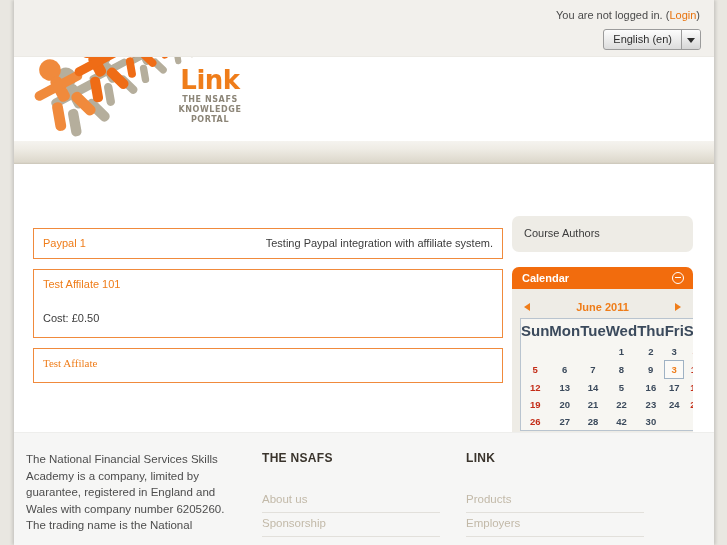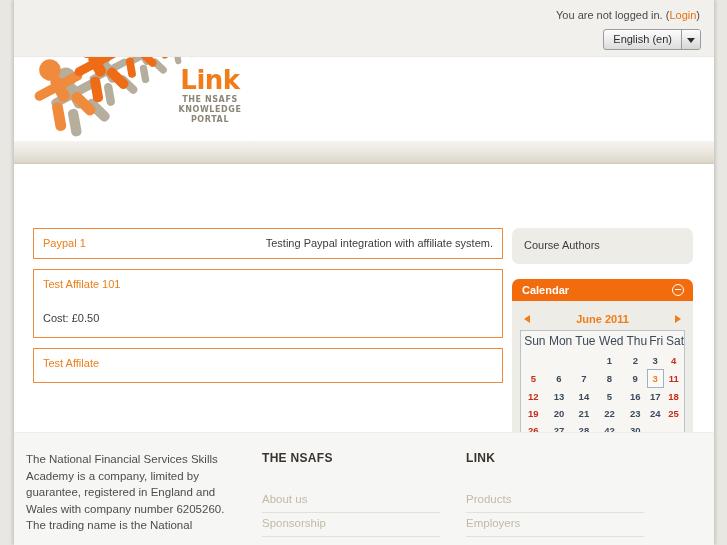--- a/index.html
+++ b/index.html
@@ -144,26 +144,26 @@
     font-size: 11px;
     line-height: 14px;
   }
   .obox-cost {
     color: #3c3c3c;
     font-size: 11px;
     margin-top: 20px;
     line-height: 14px;
   }
   .obox.tall { padding-bottom: 12px; }
-  .obox.short { padding-bottom: 12px; }
+  .obox.short { padding-bottom: 12px; font-family: Liberation Serif, serif; }
 
   
   .side {
     position: absolute;
-    left: 498px; top: 32px;
+    left: 498px; top: 20px;
     width: 181px;
   }
   .block {
     background: #eeece6;
     border-radius: 7px;
     margin-bottom: 15px;
     overflow: hidden;
   }
   .block-plain {
     padding: 11px 12px 13px 12px;
@@ -220,25 +220,25 @@
   }
   .arr-l { border-right: 6px solid #ef7d1a; }
   .arr-r { border-left: 6px solid #ef7d1a; }
   table.cal {
     width: 100%;
     border-collapse: collapse;
     background: #f7f6f2;
     border: 1px solid #b9c4cf;
   }
   table.cal th {
-    font-size: 12px;
-    font-weight: normal;
+    font-size: 15px;
+    font-weight: bold;
     color: #3b4a5c;
     padding: 3px 0 4px 0;
-    text-align: right;
+    text-align: center;
   }
   table.cal td {
     font-size: 9.5px;
     font-weight: bold;
     color: #3b4a5c;
     text-align: center;
     padding: 3px 0;
     height: 15px;
   }
   table.cal td.we { color: #c42d18; }

